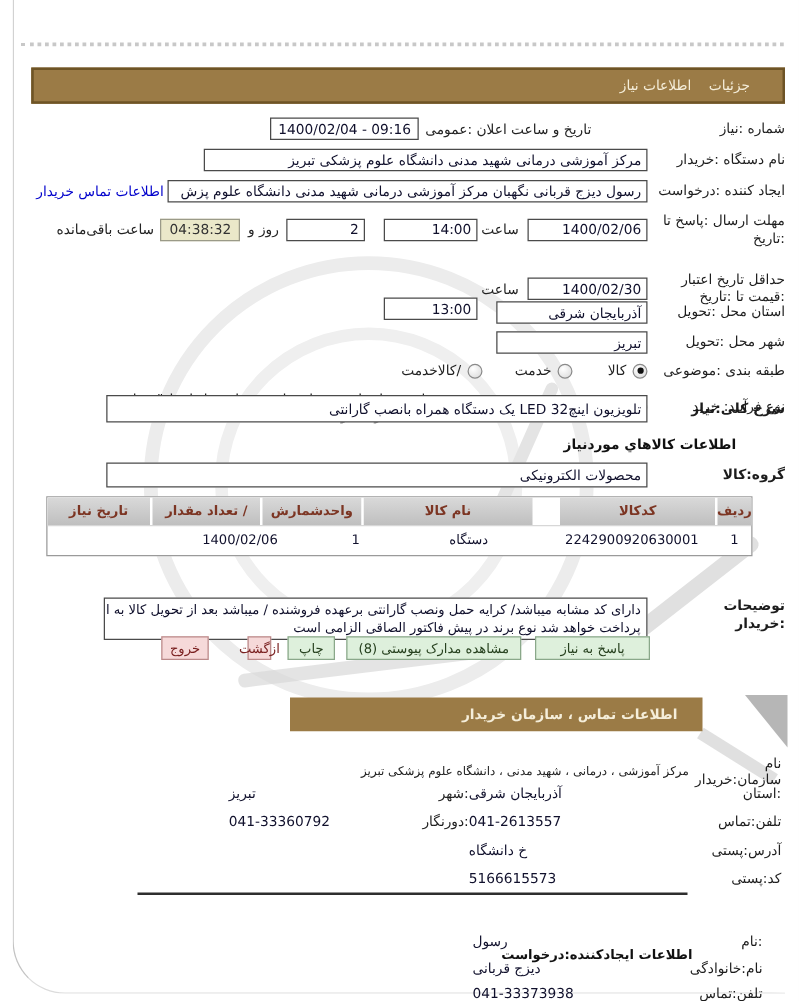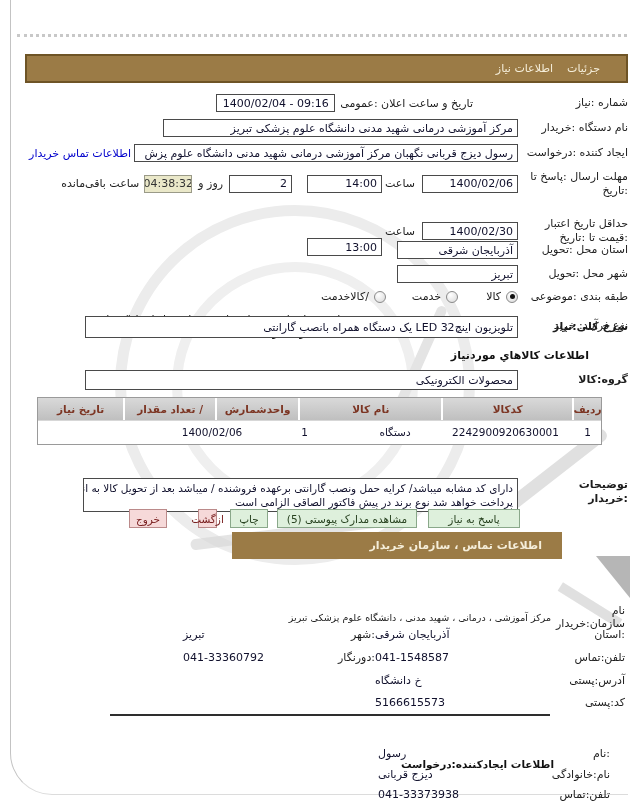--- a/index.html
+++ b/index.html
@@ -21,21 +21,21 @@
   .wm-b3 { left:408px; top:300px; width:10px; height:150px; background:#e4e4e4; transform:rotate(24deg); border-radius:5px; }
   .wm-tri { left:596px; top:556px; width:0; height:0; border-left:34px solid transparent; border-top:42px solid #9e9e9e; opacity:.75; }
   .wm-b4 { left:555px; top:600px; width:70px; height:10px; background:#d8d8d8; transform:rotate(32deg); opacity:.8; }
 
   .z { position:relative; z-index:1; }
 
   
   .tabbar { position:absolute; left:25px; top:54px; width:603px; height:29px;
     background:#9b7b46; border:2px solid #6e5426; display:flex; align-items:center; gap:14px; padding:0 26px; }
   .tab { color:#f5eeda; font-size:11px; cursor:default; }
-  .bar2 { position:absolute; left:232px; top:532px; width:330px; height:27px;
+  .bar2 { position:absolute; left:232px; top:558px; width:330px; height:27px;
     background:#9b7b46; display:flex; align-items:center; padding:0 20px; }
   .bar2 span { color:#f5eeda; font-size:11px; font-weight:bold; }
 
   
   .form { position:absolute; top:94px; right:11px; left:8px; }
   .frow { position:absolute; right:0; left:0; display:flex; align-items:center; direction:rtl; }
   .lblcol { width:110px; min-width:110px; text-align:right; padding-left:6px; color:#1d1d1d; line-height:1.25; }
   .b { font-weight:bold; }
   .ibox { border:1px solid #4a4a4a; background:#fff; height:18px; display:flex; align-items:center;
     padding:0 4px; font-size:11px; color:#10102c; white-space:nowrap; overflow:hidden; }
@@ -48,21 +48,21 @@
   .chk { width:12px; height:12px; border:1px solid #8a8a8a; background:#f2f2f2; box-shadow:inset 1px 1px 2px #cfcfcf; }
 
   
   .tbl { position:absolute; left:37px; top:397px; width:565px; border:1px solid #9a9a9a; background:#fff; z-index:1; }
   .thead { display:flex; direction:rtl; gap:2px; background:#fff; }
   .th { background:linear-gradient(#d9d9d9,#bfbfbf); color:#7c3523; font-weight:bold; font-size:10.5px;
     height:22px; display:flex; align-items:center; justify-content:center; }
   .trow { display:flex; direction:rtl; gap:2px; border-top:1px solid #d7d7d7; }
   .td { display:flex; flex-direction:column; align-items:center; justify-content:center;
     font-size:10.5px; color:#10102c; padding:4px 1px; line-height:1.45; text-align:center; }
-  .c-row{width:27px;} .c-code{width:133px;} .c-name{width:146px;} .c-unit{width:84px;} .c-qty{width:93px;} .c-date{width:88px;}
+  .c-row{width:27px;} .c-code{width:133px;margin-left:20px;} .c-name{width:146px;} .c-unit{width:84px;} .c-qty{width:93px;} .c-date{width:88px;}
 
   
   .btnrow { position:absolute; top:509px; left:0; width:639px; height:22px; z-index:1; }
   .btn { position:absolute; height:19px; display:flex; align-items:center; justify-content:center;
     font-size:10.5px; cursor:pointer; border:1px solid #8aa88a; background:#def0dc; color:#27411f; white-space:nowrap; padding:0 7px; }
   .btn.pink { background:#f6d9d9; border-color:#bb8a8a; color:#7a2020; }
 
   
   .sect { position:absolute; right:14px; left:8px; z-index:1; }
   .crow { position:absolute; right:0; left:0; display:flex; direction:rtl; align-items:center; }
@@ -130,21 +130,21 @@
       <div class="ibox" style="width:96px; direction:ltr; justify-content:flex-end;">1400/02/06</div>
       <div style="width:7px;"></div>
       <span class="lab">ساعت</span>
       <div style="width:3px;"></div>
       <div class="ibox" style="width:75px; direction:ltr; justify-content:flex-end;">14:00</div>
       <div style="width:15px;"></div>
       <div class="ibox" style="width:63px; direction:ltr; justify-content:flex-end;">2</div>
       <div style="width:6px;"></div>
       <span class="lab">روز و</span>
       <div style="width:6px;"></div>
-      <div class="ibox hl" style="width:48px; direction:ltr;">04:38:32</div>
+      <div class="ibox hl" style="width:64px; direction:ltr;">04:38:32</div>
       <div style="width:5px;"></div>
       <span class="lab">ساعت باقی‌مانده</span>
     </div>
 
     <div class="frow" style="top:112px;">
       <div class="lblcol">
         <div>حداقل تاریخ اعتبار</div>
         <div>:قیمت تا :تاریخ</div>
       </div>
       <div class="ibox" style="width:96px; direction:ltr; justify-content:flex-end;">1400/02/30</div>
@@ -233,21 +233,21 @@
       <div>:خریدار</div>
     </div>
     <div class="ibox" style="width:435px; height:34px; flex-direction:column; align-items:flex-start; justify-content:center; line-height:1.35; font-size:10.5px;">
       <div style="white-space:nowrap;">دارای کد مشابه میباشد/ کرایه حمل ونصب گارانتی برعهده فروشنده / میباشد بعد از تحویل کالا به انبار مرکزی به مدت 3ماهه</div>
       <div style="white-space:nowrap;">پرداخت خواهد شد نوع برند در پیش فاکتور الصاقی الزامی است</div>
     </div>
   </div>
 
   <div class="btnrow">
     <div class="btn" style="right:119px; width:92px;">پاسخ به نیاز</div>
-    <div class="btn" style="right:222px; width:140px;">مشاهده مدارک پیوستی (5)</div>
+    <div class="btn" style="right:222px; width:140px;">مشاهده مدارک پیوستی (8)</div>
     <div class="btn" style="right:371px; width:38px;">چاپ</div>
     <div class="btn pink" style="right:422px; width:19px;">ازگشت</div>
     <div class="btn pink" style="right:472px; width:38px;">خروج</div>
   </div>
 
   <div class="bar2 z">
     <span>اطلاعات تماس ، سازمان خریدار</span>
   </div>
 
   <div class="sect" style="top:604px;">
@@ -256,21 +256,21 @@
       <div class="longval">مرکز آموزشی ، درمانی ، شهید مدنی ، دانشگاه علوم پزشکی تبریز</div>
     </div>
     <div class="crow" style="top:24px;">
       <div class="cl1">:استان</div>
       <div class="cv1 fa">آذربایجان شرقی</div>
       <div class="cl2">:شهر</div>
       <div class="cv2 fa">تبریز</div>
     </div>
     <div class="crow" style="top:47px;">
       <div class="cl1">تلفن:تماس</div>
-      <div class="cv1">041-1548587</div>
+      <div class="cv1">041-2613557</div>
       <div class="cl2">:دورنگار</div>
       <div class="cv2">041-33360792</div>
     </div>
     <div class="crow" style="top:70px;">
       <div class="cl1">آدرس:پستی</div>
       <div class="cv1 fa">خ دانشگاه</div>
     </div>
     <div class="crow" style="top:92px;">
       <div class="cl1">کد:پستی</div>
       <div class="cv1">5166615573</div>

